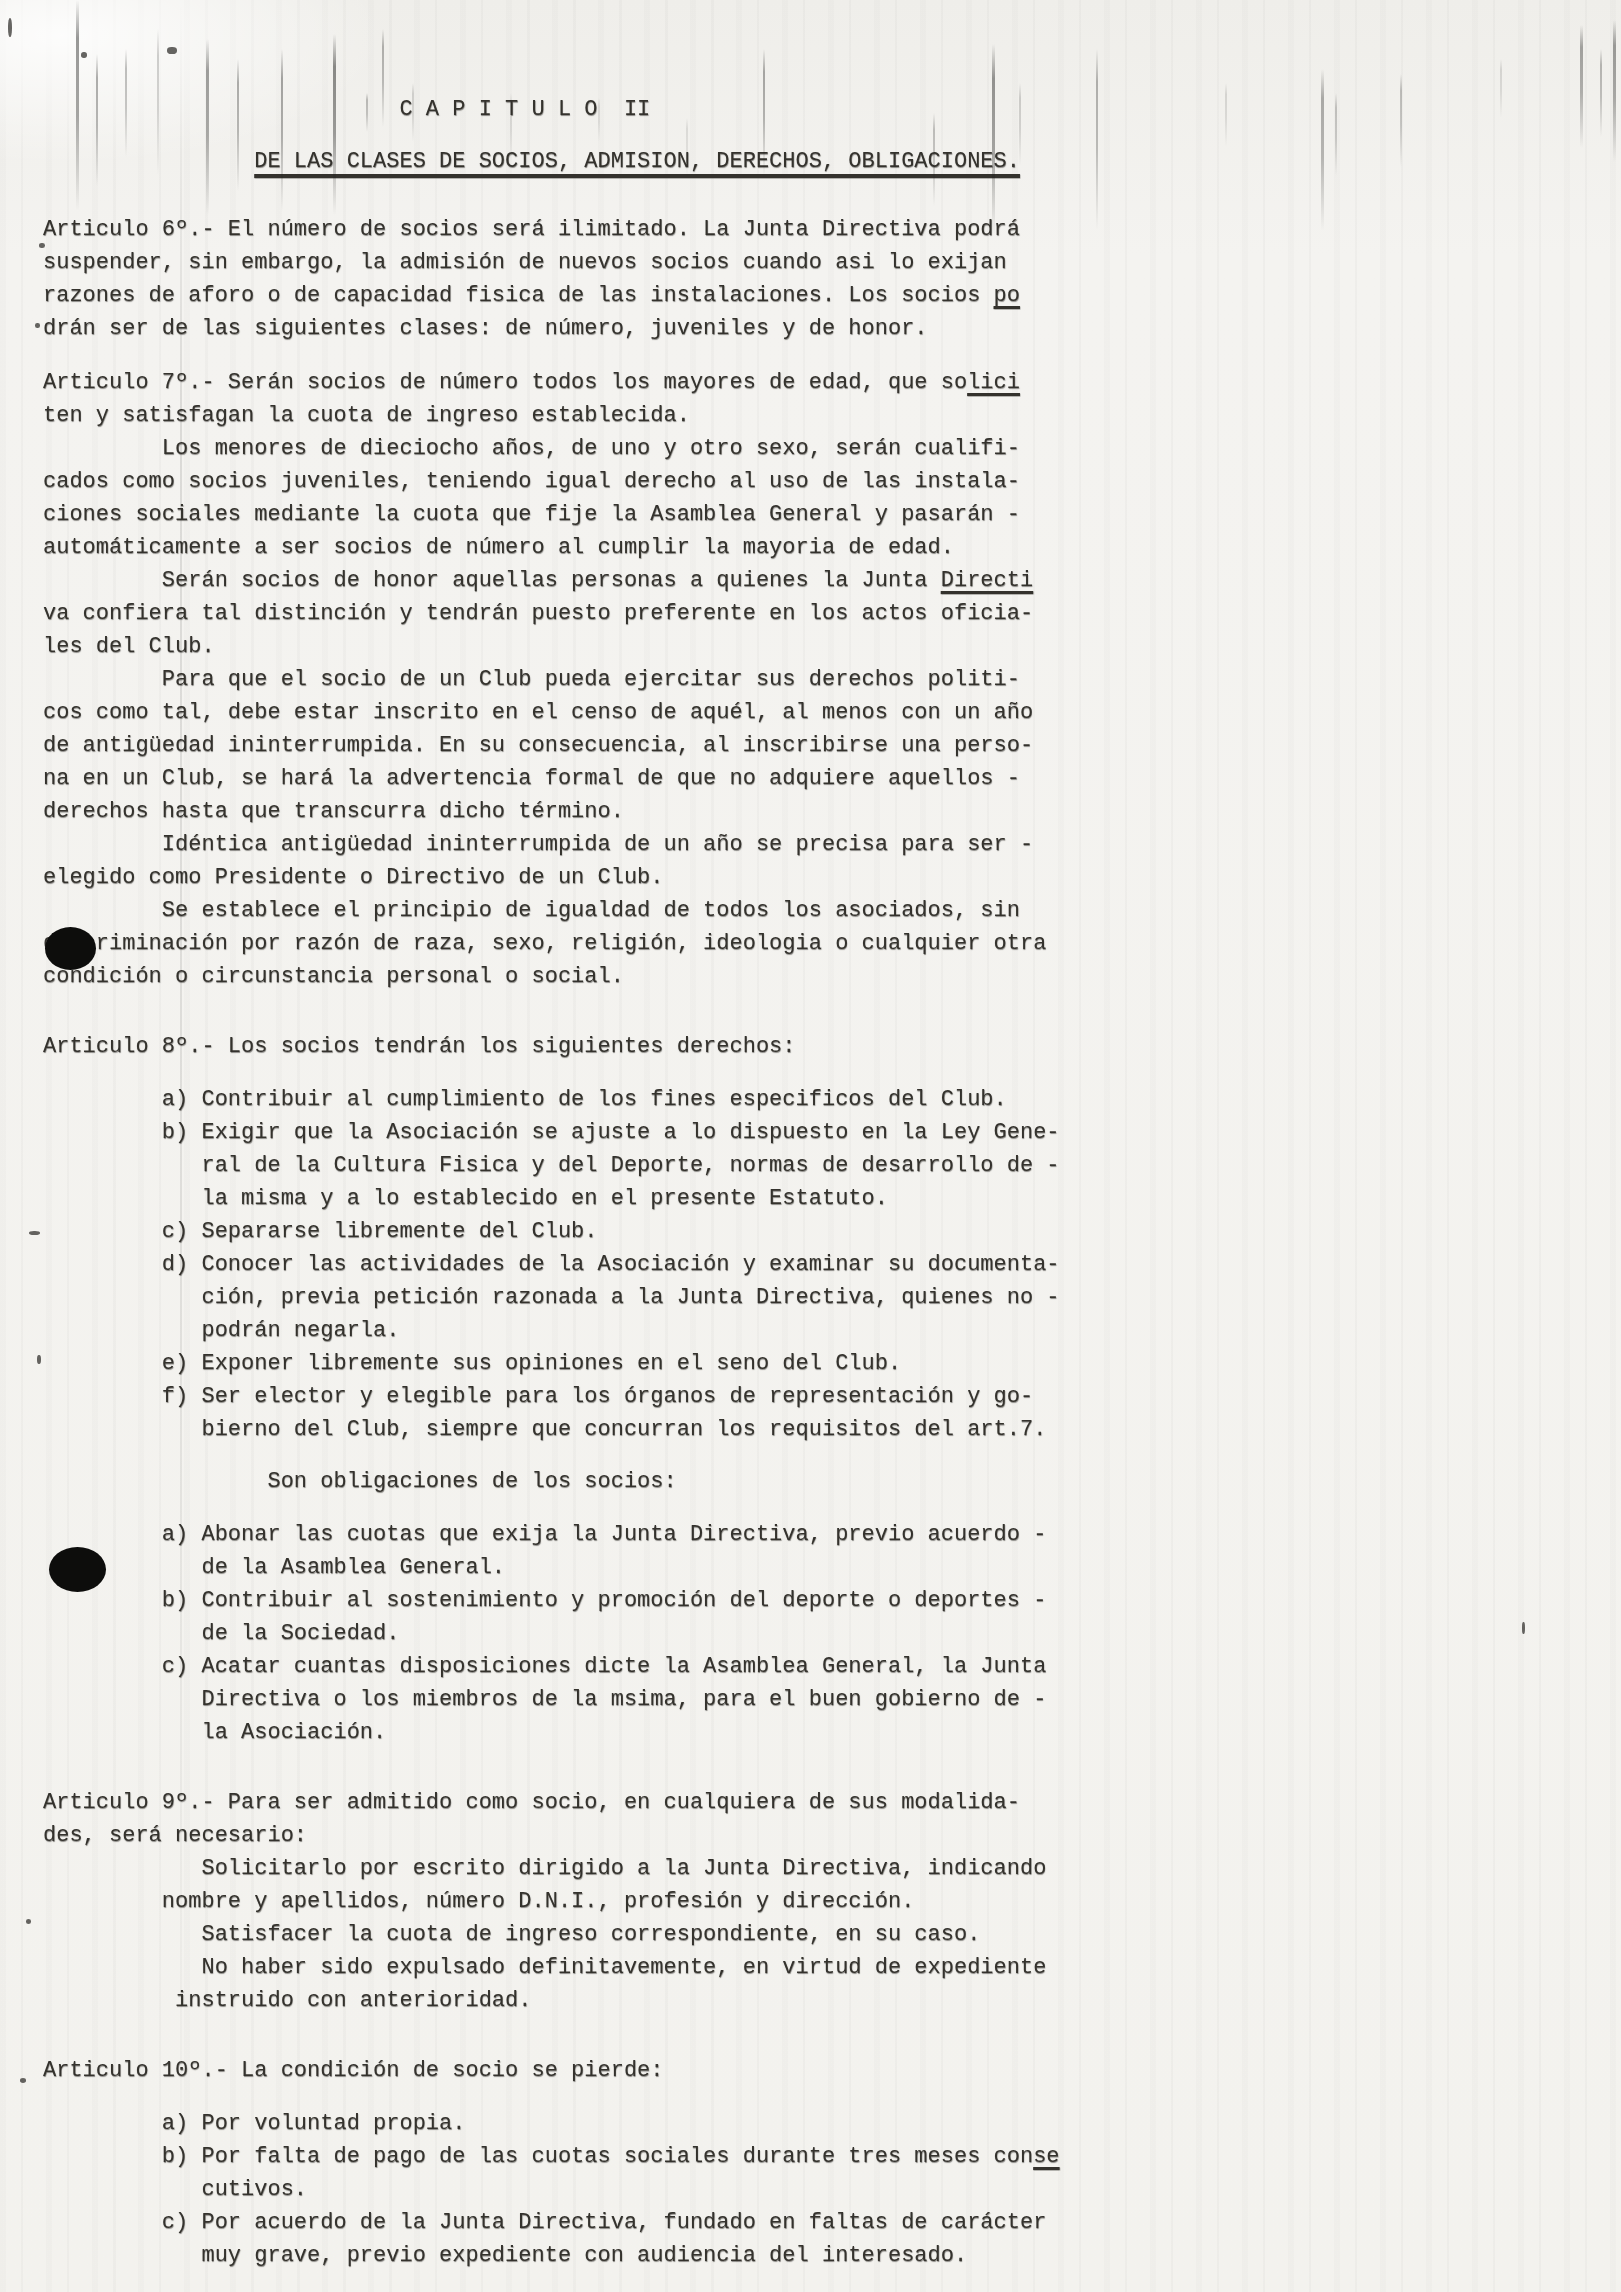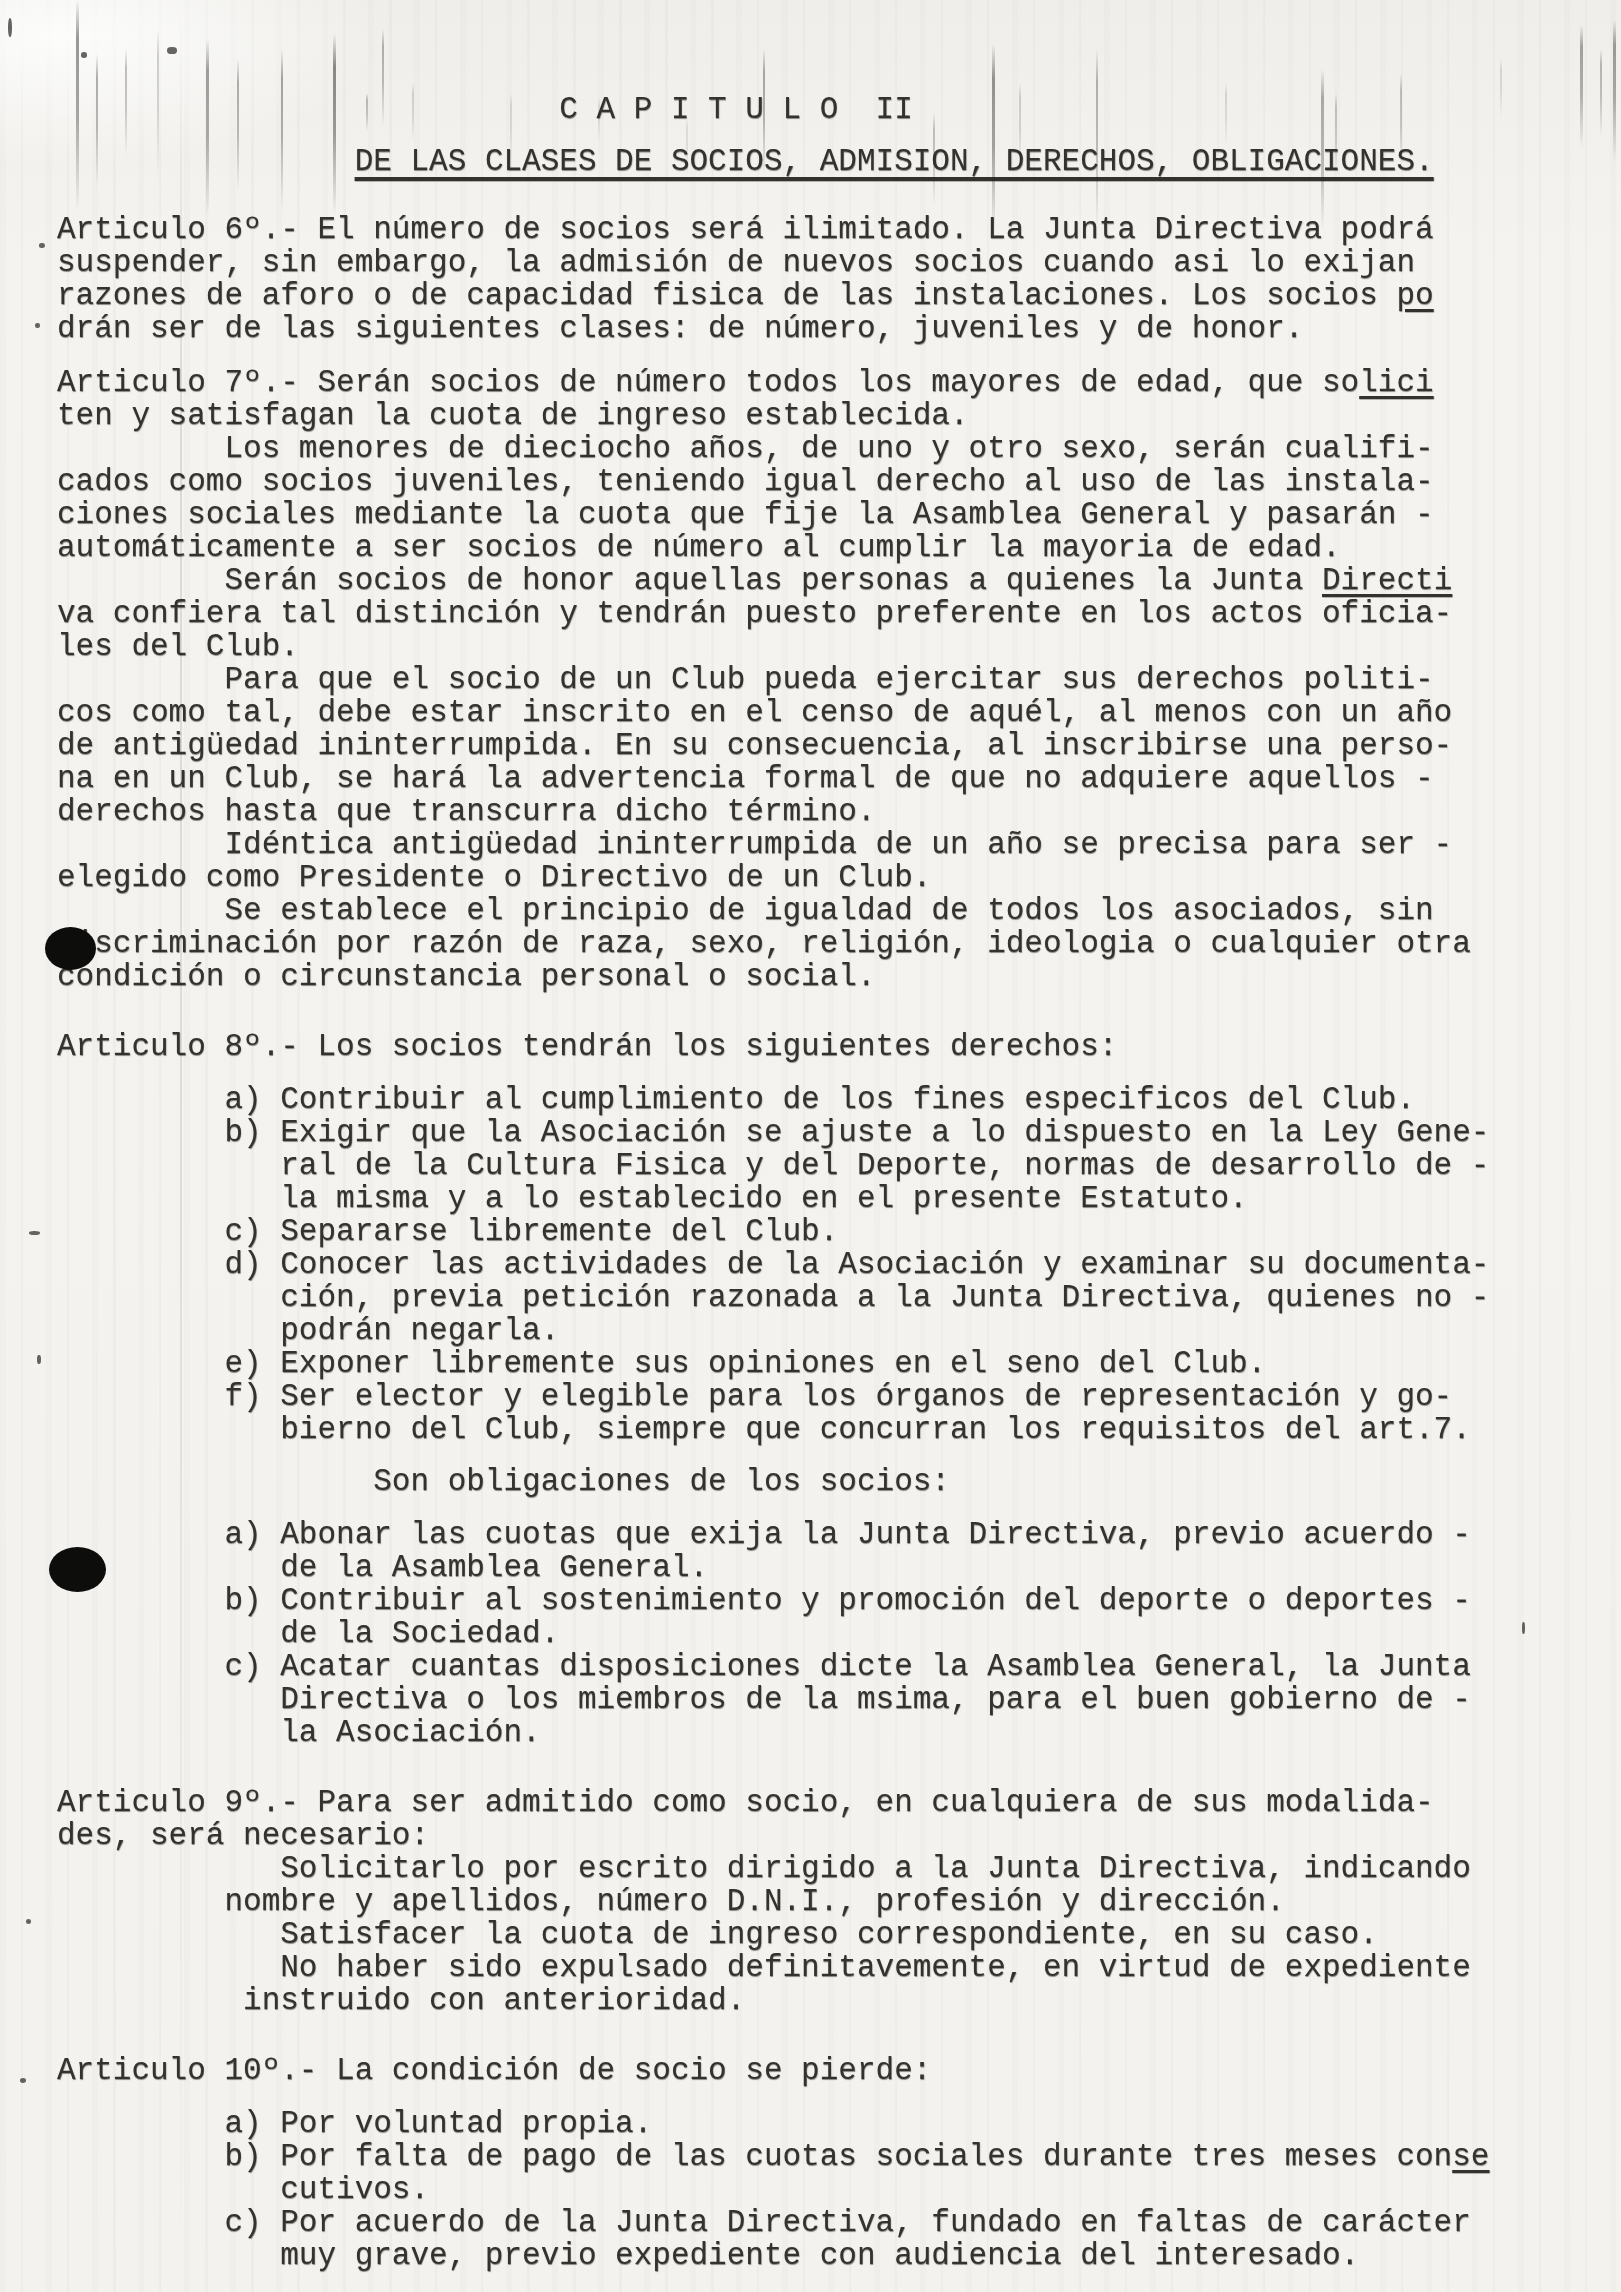--- a/index.html
+++ b/index.html
@@ -21,22 +21,22 @@
     background:repeating-linear-gradient(90deg,
       rgba(0,0,0,0.015) 0 5.9px, rgba(0,0,0,0) 5.9px 20.6px,
       rgba(0,0,0,0.022) 20.6px 23.5px, rgba(0,0,0,0) 23.5px 46px);
   }
   .paper::after{ 
     content:"";position:absolute;left:0;top:0;width:412px;height:176px;
     background:radial-gradient(ellipse at 15% 20%, rgba(255,255,255,0.85), rgba(255,255,255,0) 65%);
   }
   .page{
     position:absolute;left:0;top:0;right:0;bottom:0;
-    padding:93px 0 0 57px;
-    font-size:31px;
+    padding:93px 0 0 43px;
+    font-size:22px;
     line-height:33px;
     color:var(--ink,#34322d);
     white-space:pre;
     text-shadow:0.4px 0.6px 0.9px rgba(50,48,44,0.55);
   }
   .line{height:33px;}
   .u{
     text-decoration:underline;
     text-decoration-thickness:2.9px;
     text-underline-offset:4.9px;

